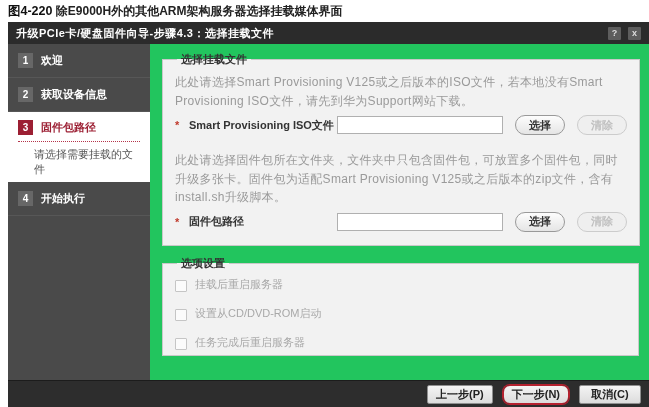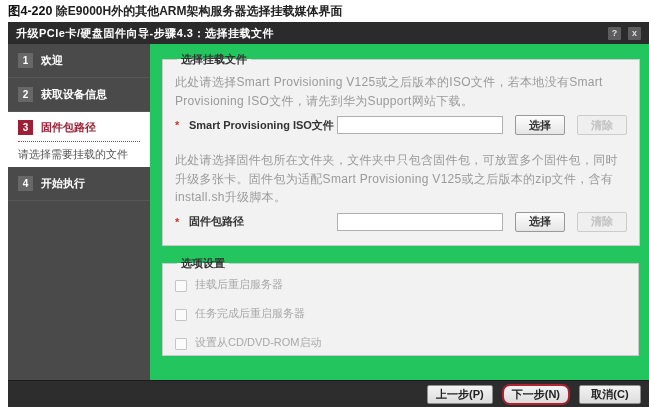--- a/index.html
+++ b/index.html
@@ -26,36 +26,36 @@
 
   .sidebar { width:142px; flex:none; background:#4a4a4a; display:flex; flex-direction:column; }
   .step { height:34px; flex:none; display:flex; align-items:center; gap:8px; padding:0 10px;
           border-bottom:1px solid #575757; color:#fff; font-size:11px; font-weight:bold; cursor:pointer; }
   .badge { width:15px; height:15px; flex:none; background:#676767; color:#fff; font-size:10px;
            text-align:center; line-height:15px; font-weight:bold; }
   .step-active { flex:none; background:#fff; padding:8px 10px 5px; cursor:pointer; }
   .step-active .hd { display:flex; align-items:center; gap:8px; color:#9c1f33; font-weight:bold; font-size:11px; }
   .step-active .badge { background:#9c1f33; }
   .dotted { border-bottom:1px dotted #b5344a; margin:6px 0 5px; }
-  .sub { color:#555; font-size:11px; }
+  .sub { color:#555; font-size:11px;margin-left:16px; }
   .side-fill { flex:1; }
 
   .main { flex:1; background:#22c55e; padding:6px 10px 0 12px; display:flex; flex-direction:column; overflow:hidden; }
   fieldset.group { border:1px solid #c9c9c9; background:#f2f2f2; padding:0 12px 6px; flex:none; }
   legend { font-size:11px; font-weight:bold; color:#333; padding:0 4px; margin-left:2px; background:transparent; }
   .g-files { height:194px; margin-top:2px; }
   .g-opts  { height:100px; margin-top:10px; overflow:hidden; }
 
   .hint { font-size:12px; color:#9a9a9a; line-height:1.55; margin:6px 0 5px; letter-spacing:0.3px; }
   .frow { display:flex; align-items:center; margin:4px 0 16px; }
   .req { color:#c0392b; font-weight:bold; font-size:11px; width:14px; flex:none; }
   .flabel { font-size:11px; font-weight:bold; color:#333; width:148px; flex:none; }
   .finput { width:166px; height:18px; border:1px solid #b0b0b0; background:#fff; font-size:11px; padding:0 3px; flex:none; }
   .btn { width:50px; height:20px; margin-left:12px; font-size:11px; font-weight:bold; color:#333;
-         background:linear-gradient(#fdfdfd,#e5e5e5); border:1px solid #999; border-radius:2px; cursor:pointer; flex:none; }
+         background:linear-gradient(#fdfdfd,#e5e5e5); border:1px solid #999; border-radius:10px; cursor:pointer; flex:none; }
   .btn.disabled { color:#bfbfbf; background:#efefef; border-color:#ccc; cursor:default; }
 
   .opt { display:flex; align-items:flex-end; gap:8px; margin:6px 0 14px; }
   .cb { width:12px; height:12px; flex:none; border:1px solid #c5c5c5; background:#fbfbfb; border-radius:1px; cursor:pointer; }
   .opt-label { font-size:11px; color:#a8a8a8; }
 
   .footer { height:27px; flex:none; background:#2d2d2d; border-top:1px solid #1c1c1c;
             display:flex; align-items:center; justify-content:flex-end; gap:10px; padding:0 8px; }
   .fbtn { min-width:62px; height:19px; font-size:11px; font-weight:bold; color:#222; padding:0 8px;
           background:linear-gradient(#f4f4f4,#dcdcdc); border:1px solid #8f8f8f; border-radius:2px; cursor:pointer; }
@@ -133,25 +133,25 @@
 
         <fieldset class="group g-opts">
           <legend>选项设置</legend>
 
           <div class="opt">
             <span class="cb"></span>
             <span class="opt-label">挂载后重启服务器</span>
           </div>
           <div class="opt">
             <span class="cb"></span>
-            <span class="opt-label">任务完成后重启服务器</span>
+            <span class="opt-label">设置从CD/DVD-ROM启动</span>
           </div>
           <div class="opt">
             <span class="cb"></span>
-            <span class="opt-label">设置从CD/DVD-ROM启动</span>
+            <span class="opt-label">任务完成后重启服务器</span>
           </div>
 
         </fieldset>
 
       </div>
     </div>
 
     <div class="footer">
       <button class="fbtn">上一步(P)</button>
       <button class="fbtn primary">下一步(N)</button>

